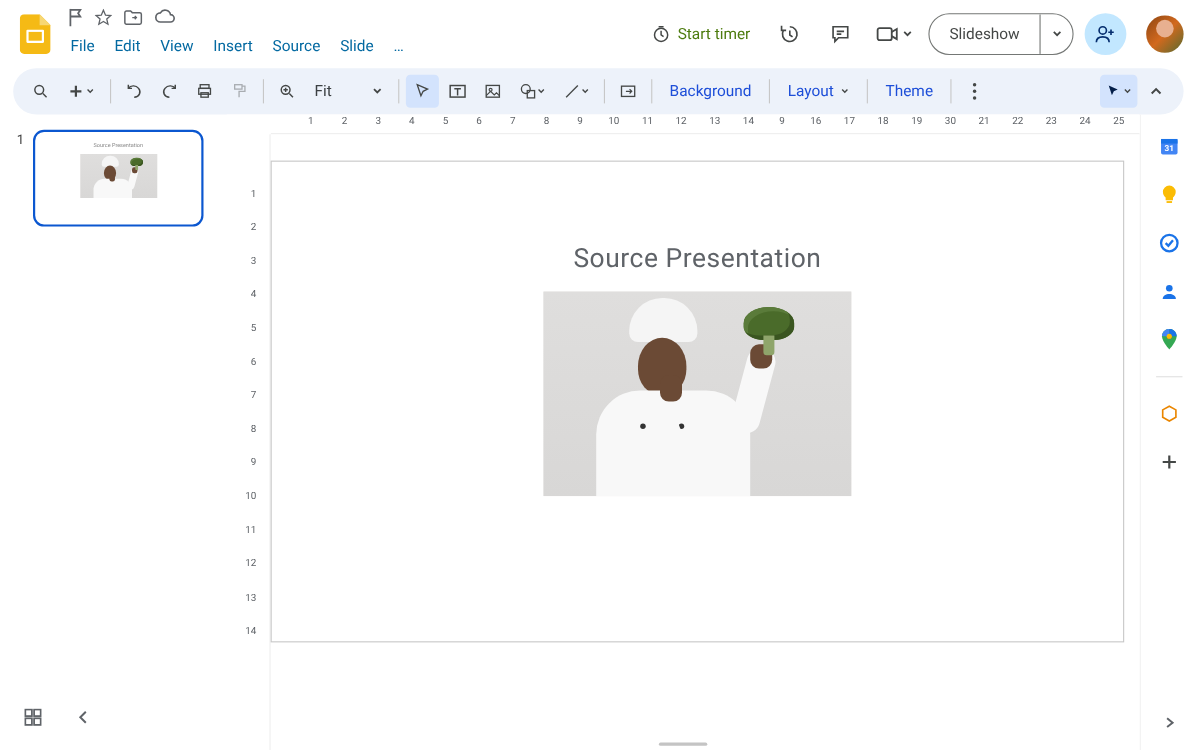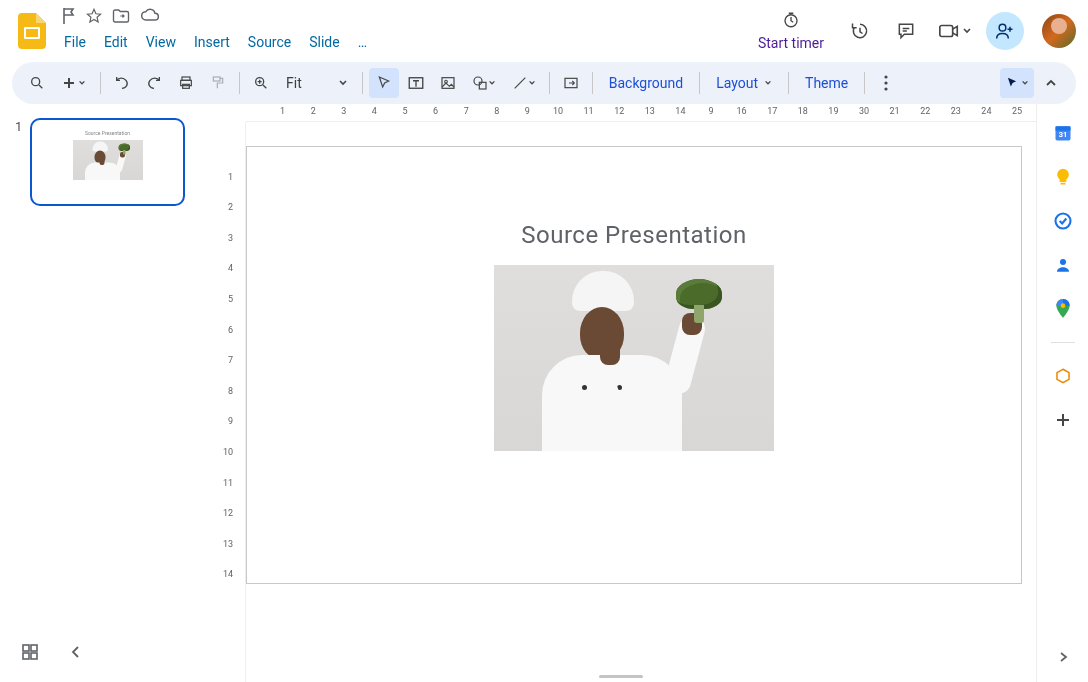--- a/index.html
+++ b/index.html
@@ -11,21 +11,21 @@
 .logo { width: 40px; height: 40px; display: flex; align-items: center; justify-content: center; }
 .header-main { flex: 1; display: flex; flex-direction: column; margin-left: 4px; }
 .title-row { display: flex; align-items: center; gap: 8px; height: 20px; padding-left: 4px;}
 .title-icons { display: flex; gap: 10px; margin-left: 2px; }
 .menu-row { display: flex; align-items: center; gap: 2px; height: 28px; margin-top: 2px;}
 .menu-item { padding: 4px 8px; border-radius: 4px; font-size: 14px; color: #0369a1; cursor: pointer; }
 .header-right { display: flex; align-items: center; gap: 10px; }
 .time-input { width: 145px; height: 32px; border: 1px solid #c4c7c5; border-radius: 4px; padding: 0 10px; font-size: 14px; color: #5f6368; background: #fff; }
 .header-btn { display: flex; align-items: center; justify-content: center; height: 36px; border-radius: 18px; cursor: pointer; color: #444746; }
 .header-btn.icon-only { width: 36px; }
-.header-btn-text { font-size: 14px; color: #4c1d95; display: flex; align-items: center; gap: 6px; padding: 0 8px; flex-direction: column; }
+.header-btn-text { font-size: 14px; color: #4d7c0f; display: flex; align-items: center; gap: 6px; padding: 0 8px; }
 .slideshow-btn { display: flex; align-items: center; height: 38px; border: 1px solid #747775; border-radius: 20px; overflow: hidden; }
 .slideshow-main { padding: 0 18px; font-size: 14px; color: #444746; cursor: pointer; display:flex; align-items:center; height:100%;}
 .slideshow-drop { width: 30px; display: flex; align-items: center; justify-content: center; border-left: 1px solid #747775; cursor: pointer; height:100%;}
 .share-btn { width: 38px; height: 38px; border-radius: 50%; background: #c2e7ff; display: flex; align-items: center; justify-content: center; cursor: pointer; }
 .avatar { width: 34px; height: 34px; border-radius: 50%; background: linear-gradient(135deg, #8b4513 0%, #d2691e 50%, #556b2f 100%); margin-left: 8px; cursor: pointer; position:relative; overflow:hidden;}
 .avatar::after{content:""; position:absolute; top:4px; left:50%; transform:translateX(-50%); width:16px; height:16px; border-radius:50%; background:#e8b090;}
 
 
 .toolbar-wrap { padding: 6px 12px 0 12px; }
 .toolbar { display: flex; align-items: center; height: 42px; background: #edf2fa; border-radius: 24px; padding: 0 10px; gap: 2px; }
@@ -158,20 +158,28 @@
           </svg>
         </div>
       <div class="header-btn" style="gap:2px; padding:0 4px;">
         <svg width="22" height="18" viewBox="0 0 24 18">
             <rect x="2" y="3" width="14" height="12" rx="2" fill="none" stroke="#444746" stroke-width="1.8"></rect>
             <path d="M16 7l5-3v10l-5-3" fill="none" stroke="#444746" stroke-width="1.8"></path>
           </svg>
         <svg width="10" height="10" viewBox="0 0 10 10">
             <path d="M2 3l3 3 3-3" stroke="#444746" stroke-width="1.6" fill="none"></path>
           </svg>
+      </div>
+      <div class="slideshow-btn">
+        <div class="slideshow-main">Slideshow</div>
+        <div class="slideshow-drop">
+            <svg width="10" height="10" viewBox="0 0 10 10">
+              <path d="M2 3l3 3 3-3" stroke="#444746" stroke-width="1.6" fill="none"></path>
+            </svg>
+          </div>
       </div>
       <div class="share-btn">
         <svg width="20" height="20" viewBox="0 0 24 24">
             <circle cx="9" cy="8" r="4" fill="none" stroke="#062e6f" stroke-width="1.8"></circle>
             <path d="M2 21c0-4 3-6 7-6s7 2 7 6" fill="none" stroke="#062e6f" stroke-width="1.8"></path>
             <path d="M18 7v6M15 10h6" stroke="#062e6f" stroke-width="1.8"></path>
           </svg>
       </div>
       <div class="avatar"></div>
     </div>

